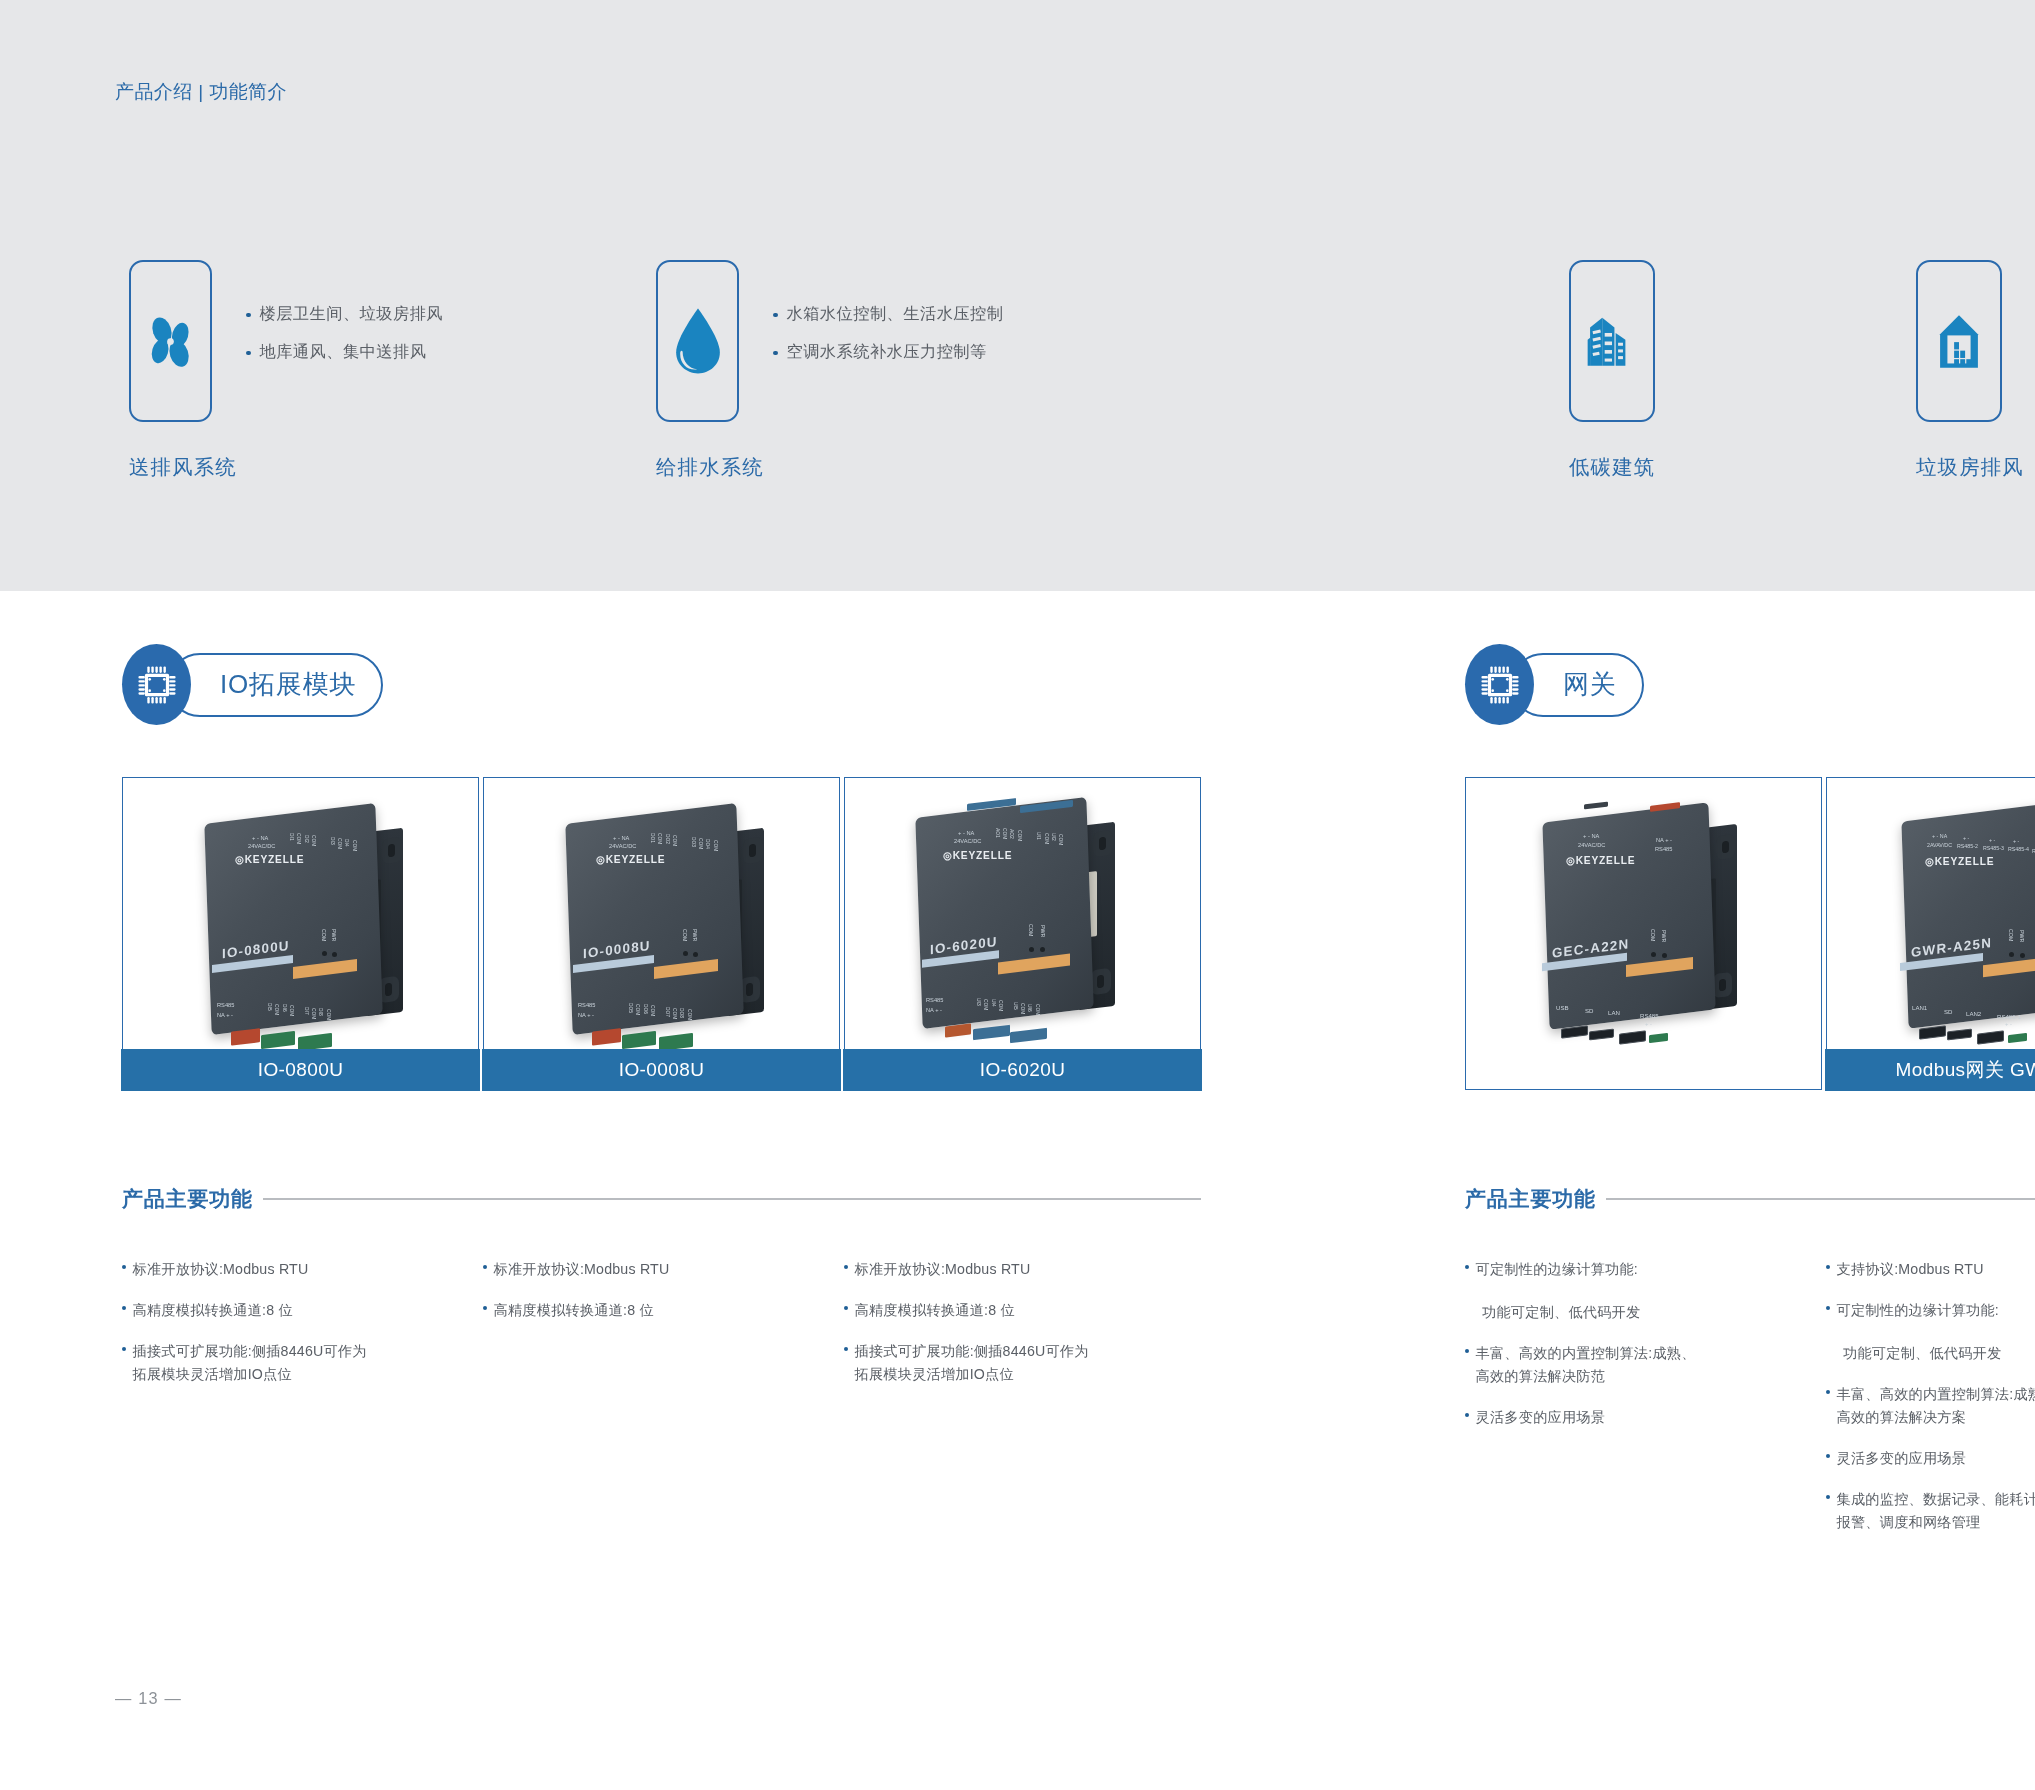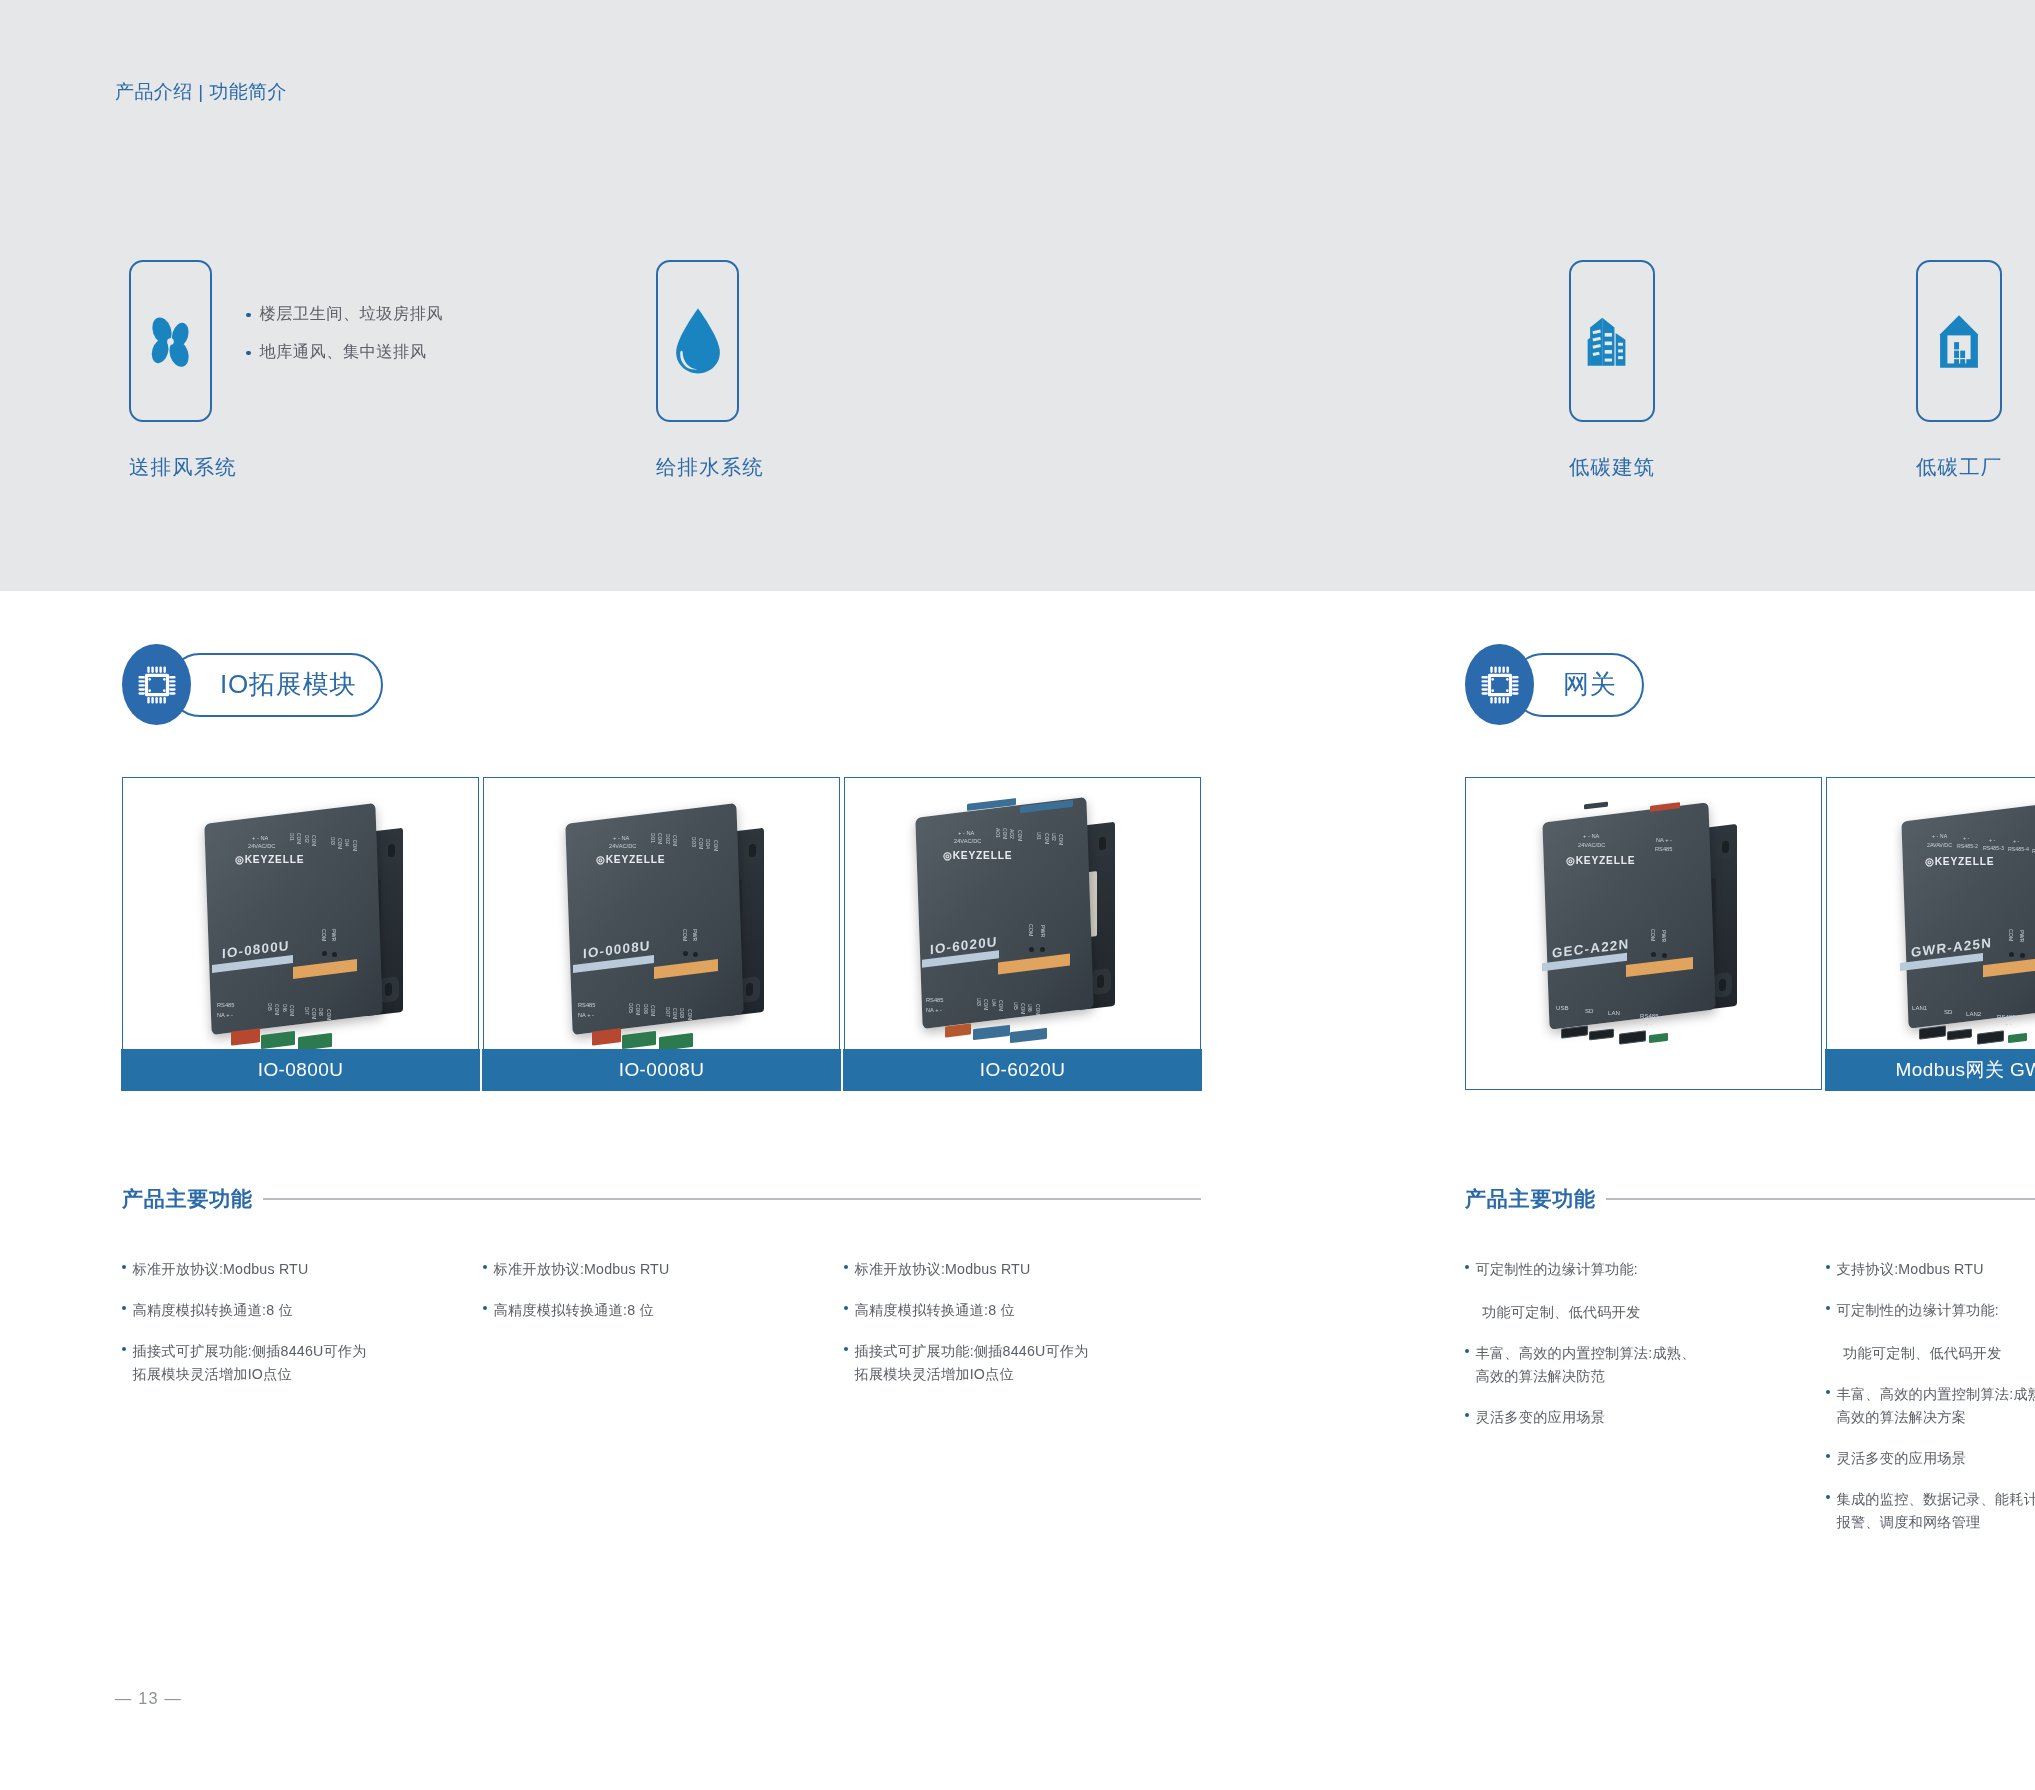--- a/index.html
+++ b/index.html
@@ -118,20 +118,30 @@
   <div class="feat-label">送排风系统</div>
 </div>
 
 <div class="feat" style="left:656px;top:260px;">
   <div class="feat-card">
     <svg width="54" height="68" viewBox="0 0 66 84">
       <path d="M33 2 C33 2 6 38 6 56 C6 71 18 82 33 82 C48 82 60 71 60 56 C60 38 33 2 33 2 Z" fill="#1a84c0"></path>
       <path d="M14 55 C14 68 22 76 32 77 C21 79 11 71 11 58 C11 55 12 53 14 55 Z" fill="#e6e7e9"></path>
     </svg>
   </div>
+  <div class="bullets-side">
+    <div class="bl">
+      <span class="dot"></span>
+      <span class="txt">水箱水位控制、生活水压控制</span>
+    </div>
+    <div class="bl">
+      <span class="dot"></span>
+      <span class="txt">空调水系统补水压力控制等</span>
+    </div>
+  </div>
   <div class="feat-label">给排水系统</div>
 </div>
 
 <div class="feat" style="left:1569px;top:260px;">
   <div class="feat-card tall">
     <svg width="56" height="61" viewBox="0 0 92 100">
       <g fill="#1a84c0">
         <path d="M30 11 L50 27 L50 90 L30 90 Z"></path>
         <path d="M30 11 L10 27 L10 90 L30 90 Z"></path>
         <path d="M52 36 L68 47 L68 90 L52 90 Z"></path>
@@ -163,21 +173,21 @@
       <g fill="#1a84c0">
         <rect x="33" y="51" width="8" height="12"></rect>
         <rect x="33" y="65" width="8" height="12"></rect>
         <rect x="43" y="65" width="8" height="12"></rect>
         <rect x="33" y="79" width="8" height="10"></rect>
         <rect x="43" y="79" width="8" height="10"></rect>
         <rect x="53" y="79" width="8" height="10"></rect>
       </g>
     </svg>
   </div>
-  <div class="feat-label centered">低碳工厂</div>
+  <div class="feat-label centered">垃圾房排风</div>
 </div>
 
 <div class="sec-head" style="left:122px;top:644px;">
   <div class="chip-badge">
     <svg width="42" height="42" viewBox="0 0 52 52">
       <g fill="#fff">
         <rect x="14" y="3" width="3" height="8" rx="1.4"></rect>
           <rect x="19" y="3" width="3" height="8" rx="1.4"></rect>
         <rect x="24" y="3" width="3" height="8" rx="1.4"></rect>
           <rect x="29" y="3" width="3" height="8" rx="1.4"></rect>

